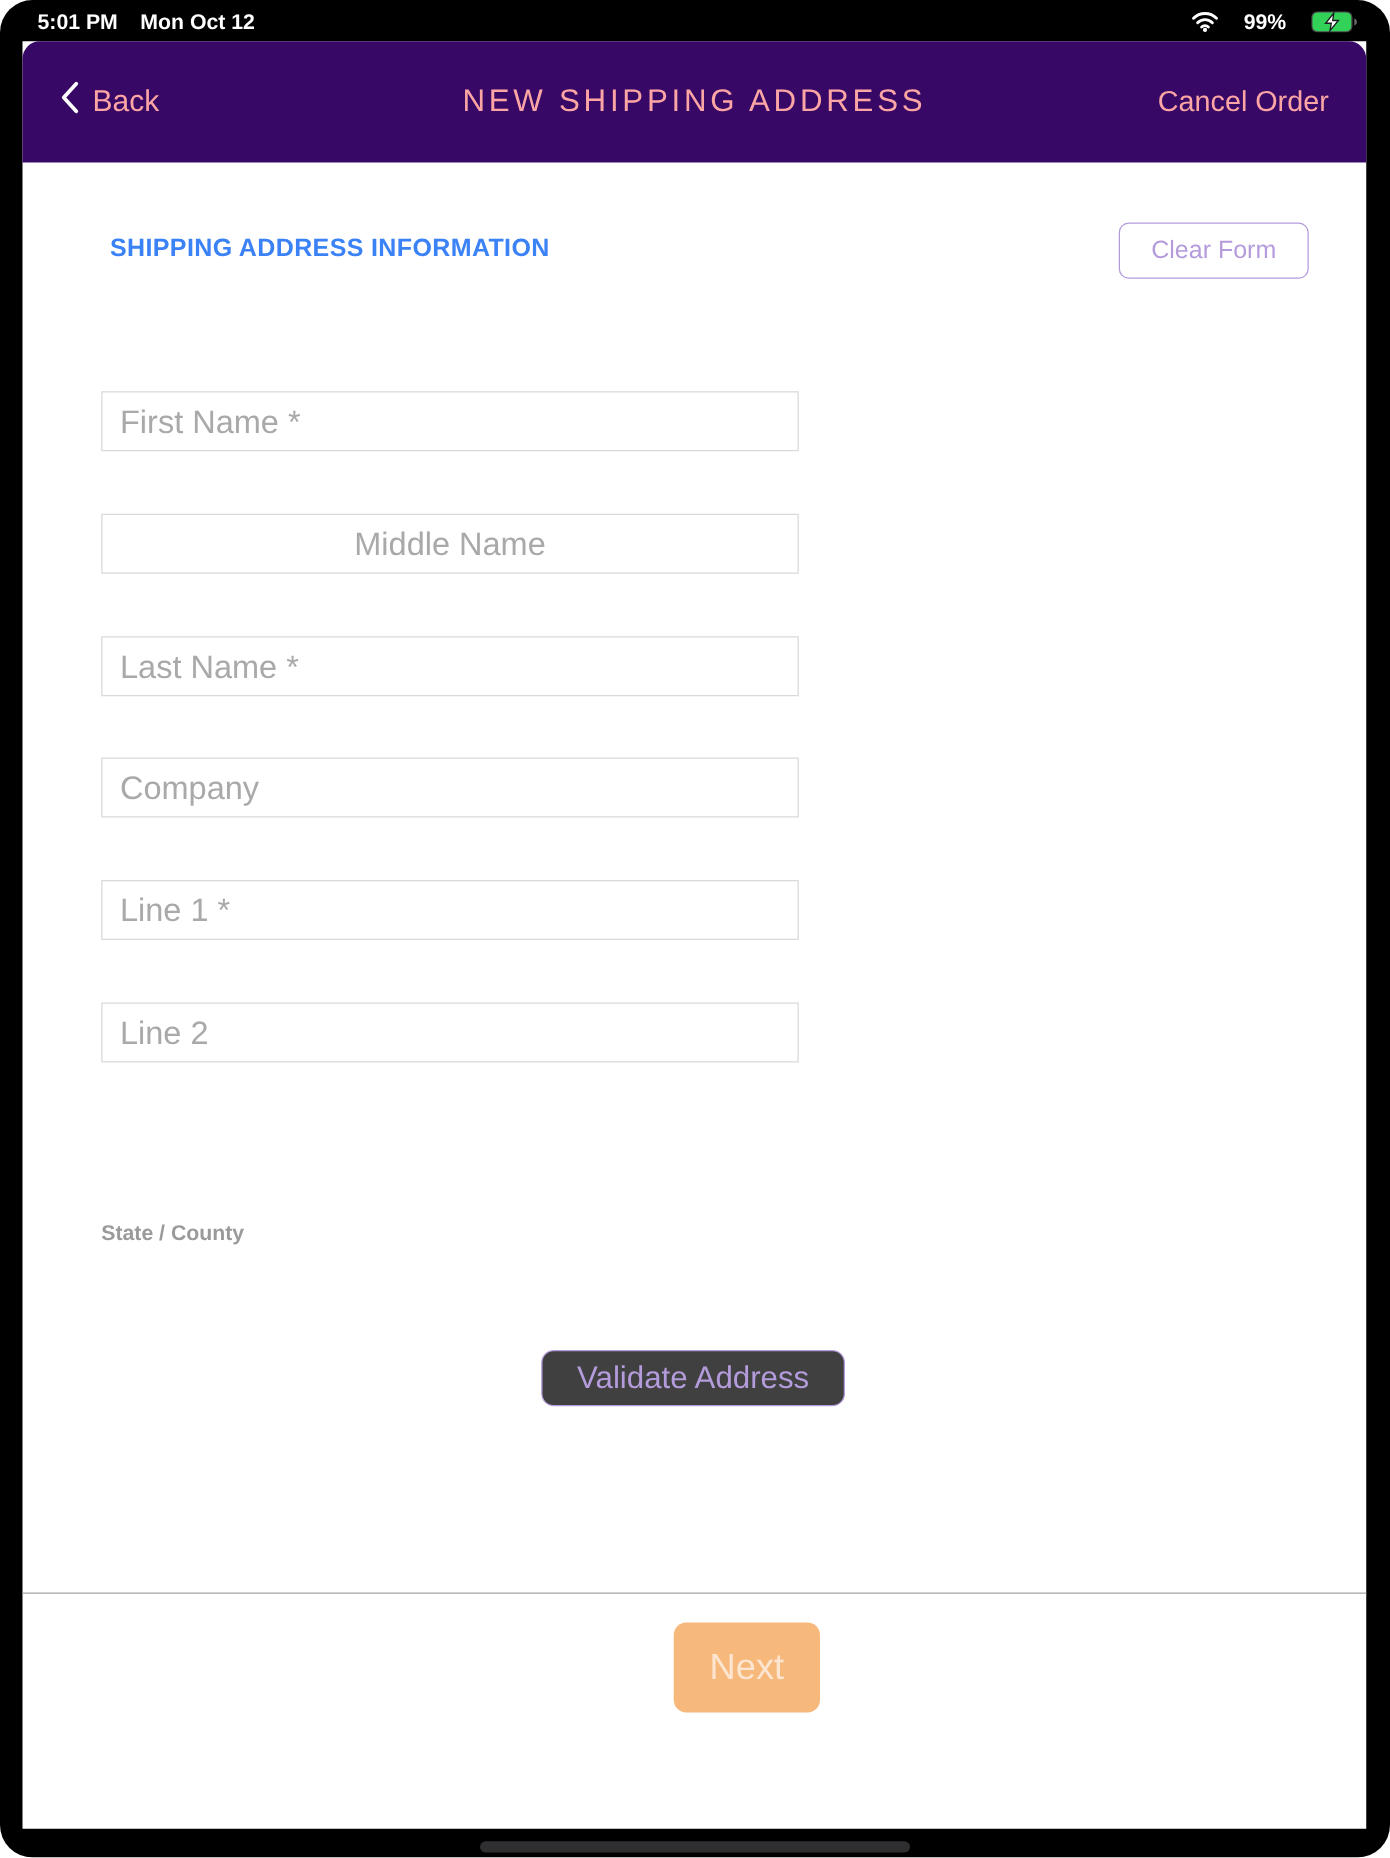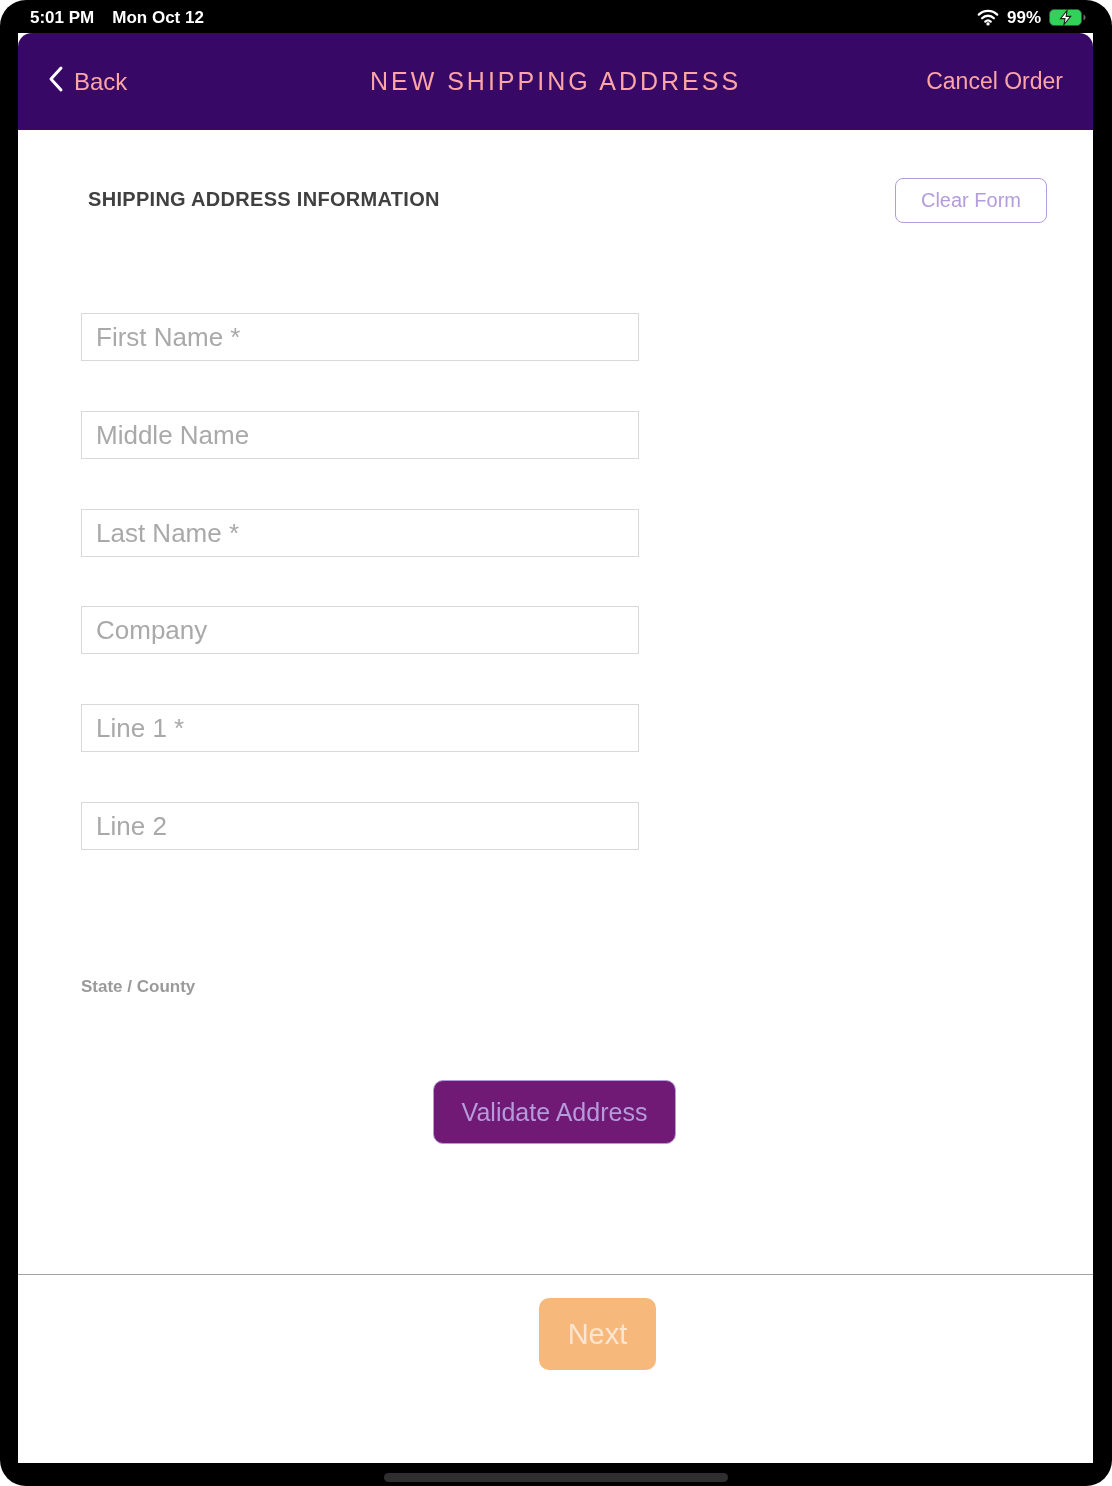--- a/index.html
+++ b/index.html
@@ -23,21 +23,21 @@
     display: flex;
     align-items: center;
     justify-content: space-between;
     padding: 2px 26px 0 30px;
     color: #ffffff;
     font-size: 17px;
     font-weight: 700;
     border-radius: 14px;
   }
   .status-left { display: flex; align-items: center; gap: 18px; }
-  .status-right { display: flex; align-items: center; gap: 8px; }
+  .status-right { display: flex; align-items: center; gap: 20px; }
   .status-right svg { display: block; }
 
   
   .app-card {
     position: absolute;
     left: 18px;
     top: 33px;
     width: 1075px;
     height: 1430px;
     background: #ffffff;
@@ -80,21 +80,21 @@
     cursor: pointer;
   }
 
   
   .section-title {
     position: absolute;
     left: 70px;
     top: 155px;
     font-size: 20px;
     font-weight: 700;
-    color: #404040;
+    color: #3b82f6;
     letter-spacing: 0.3px;
   }
   .clear-form-button {
     position: absolute;
     left: 877px;
     top: 145px;
     width: 152px;
     height: 45px;
     background: #ffffff;
     border: 1.5px solid #b49bdb;
@@ -151,22 +151,22 @@
   .state-select .placeholder {
     font-size: 26px;
     color: #a9a9a9;
   }
 
   .validate-button {
     position: absolute;
     left: 415px;
     top: 1047px;
     width: 243px;
-    height: 64px;
-    background: #701a75;
+    height: 45px;
+    background: #404040;
     border: 1.5px solid #b49bdb;
     border-radius: 10px;
     color: #b49bdb;
     font-size: 25px;
     font-weight: 500;
     display: flex;
     align-items: center;
     justify-content: center;
     cursor: pointer;
   }
@@ -251,21 +251,21 @@
         <span>Back</span>
       </div>
       <div class="nav-title">NEW SHIPPING ADDRESS</div>
       <div class="cancel-button">Cancel Order</div>
     </div>
 
     <div class="section-title">SHIPPING ADDRESS INFORMATION</div>
     <button class="clear-form-button">Clear Form</button>
 
     <input class="field" style="top: 280px;" type="text" placeholder="First Name *">
-    <input class="field" style="top: 378px;" type="text" placeholder="Middle Name">
+    <input class="field" style="top: 378px; text-align: center;" type="text" placeholder="Middle Name">
     <input class="field" style="top: 476px;" type="text" placeholder="Last Name *">
     <input class="field" style="top: 573px;" type="text" placeholder="Company">
     <input class="field" style="top: 671px;" type="text" placeholder="Line 1 *">
     <input class="field" style="top: 769px;" type="text" placeholder="Line 2">
 
     <div class="select-label">State / County</div>
 
     <button class="validate-button">Validate Address</button>
 
     <div class="footer-divider"></div>

